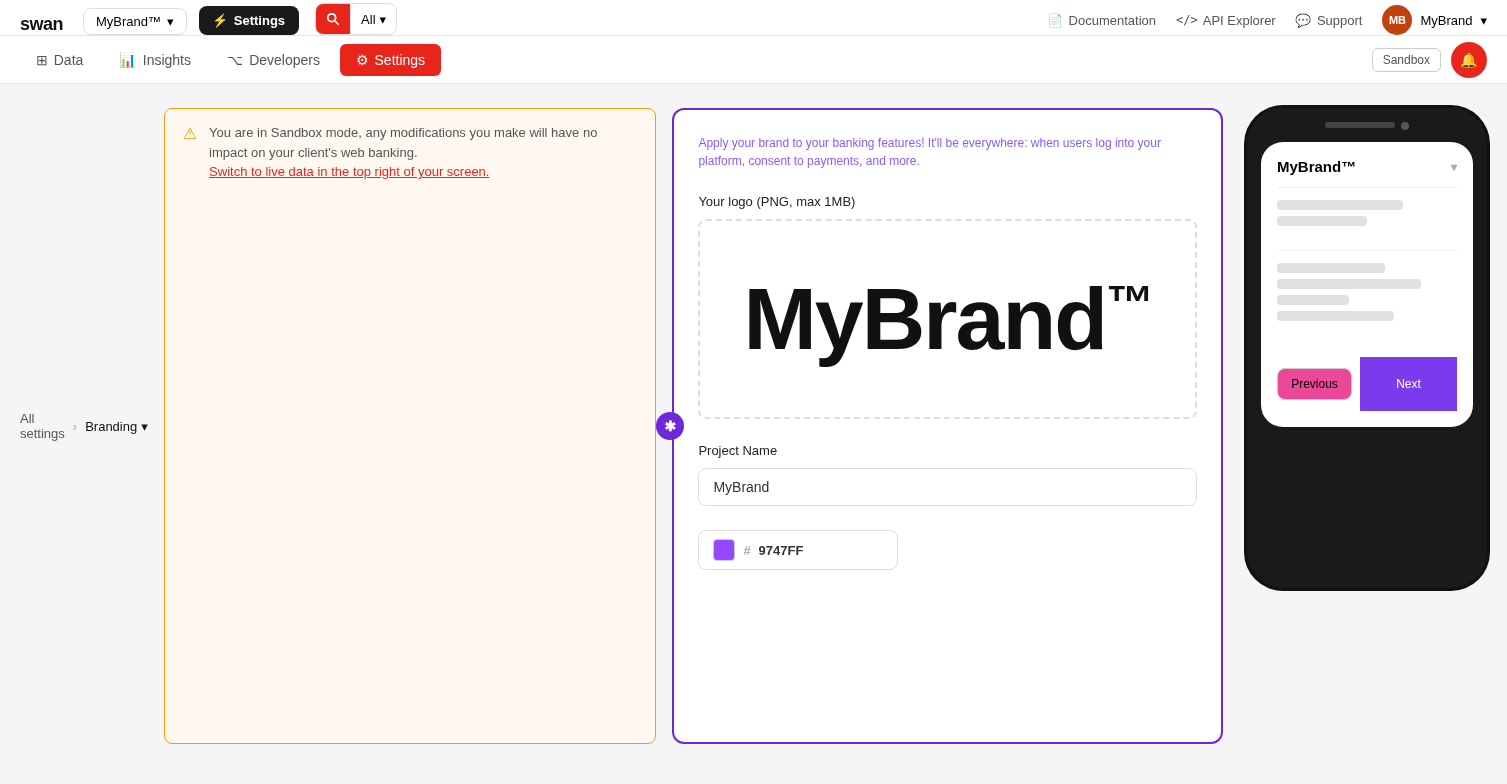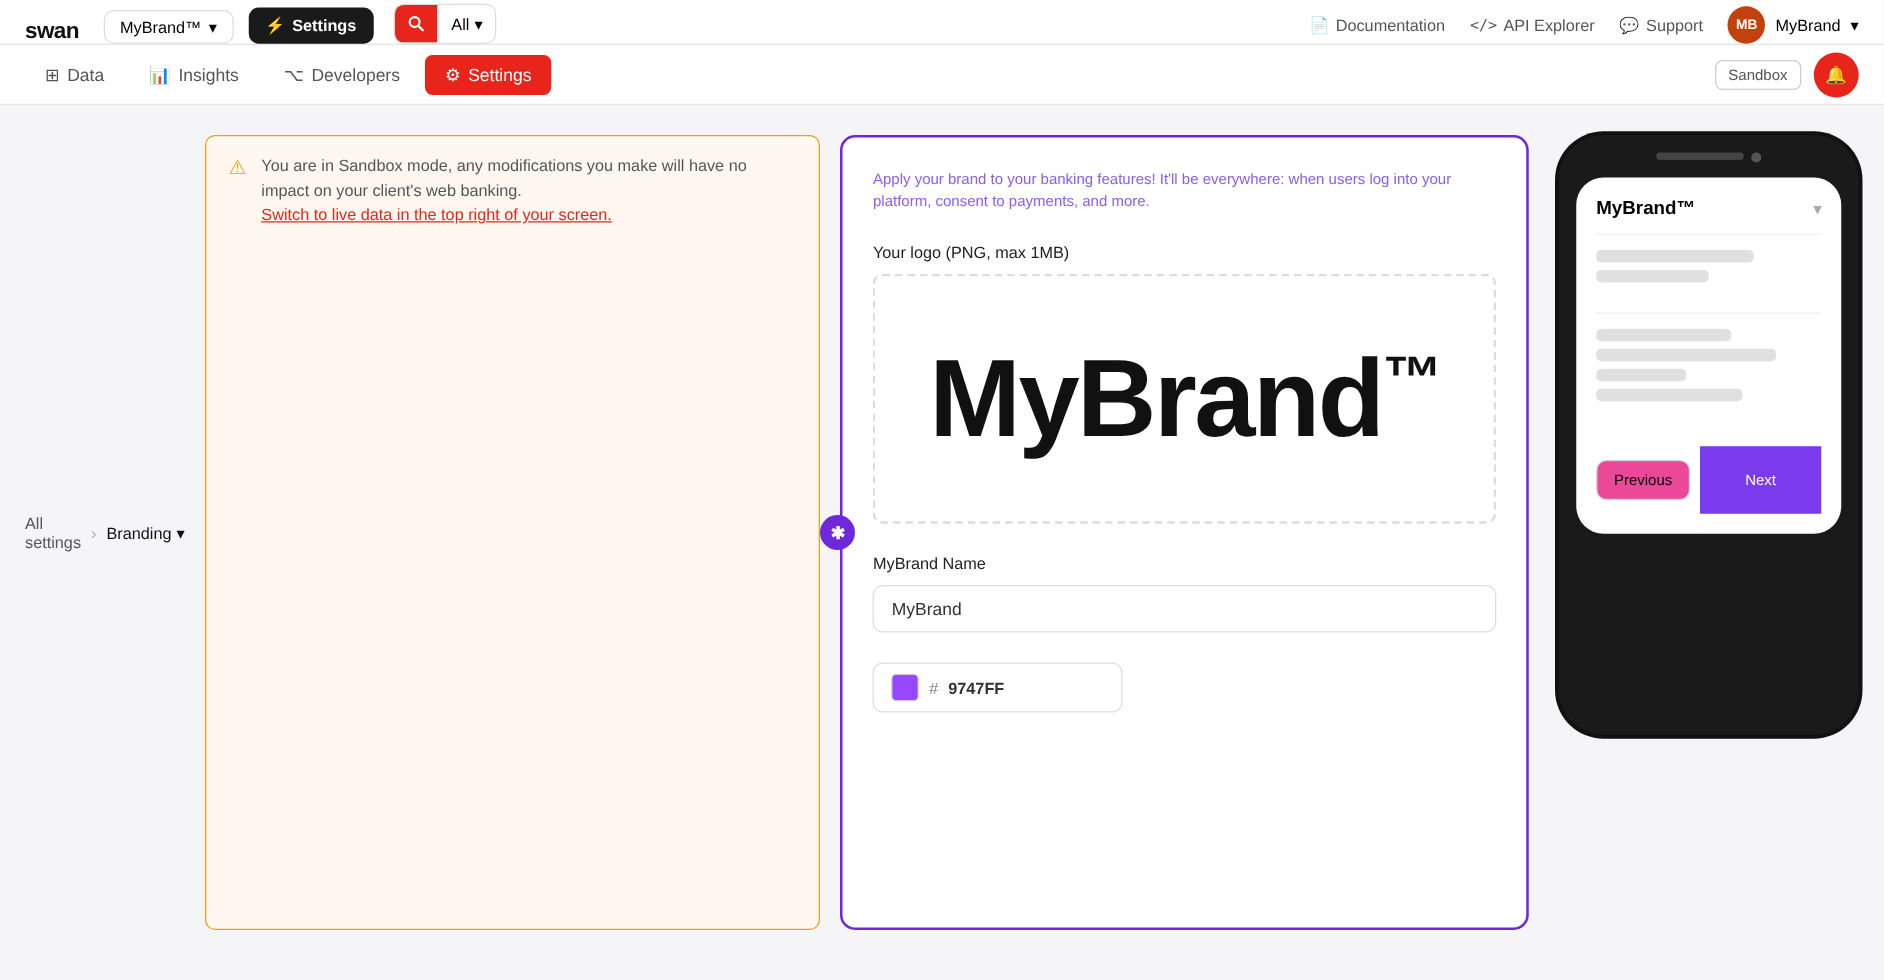--- a/index.html
+++ b/index.html
@@ -527,21 +527,21 @@
       <div>
         <div class="section-label">Your logo (PNG, max 1MB)</div>
         <div class="logo-upload-area">
           <span class="logo-brand-text">
             <span>MyBrand</span><span style="font-size:48px;vertical-align:super;">™</span>
           </span>
         </div>
       </div>
 
       <div>
-        <div class="section-label">MyBrand Name</div>
+        <div class="section-label">Project Name</div>
         <input type="text" class="project-name-input" value="MyBrand" style="">
       </div>
 
       <div>
         <div class="accent-row">
           <div class="accent-swatch" style="background: rgb(151, 71, 255);"></div>
           <span class="accent-hash">#</span>
           <span class="accent-value">9747FF</span>
         </div>
       </div>

